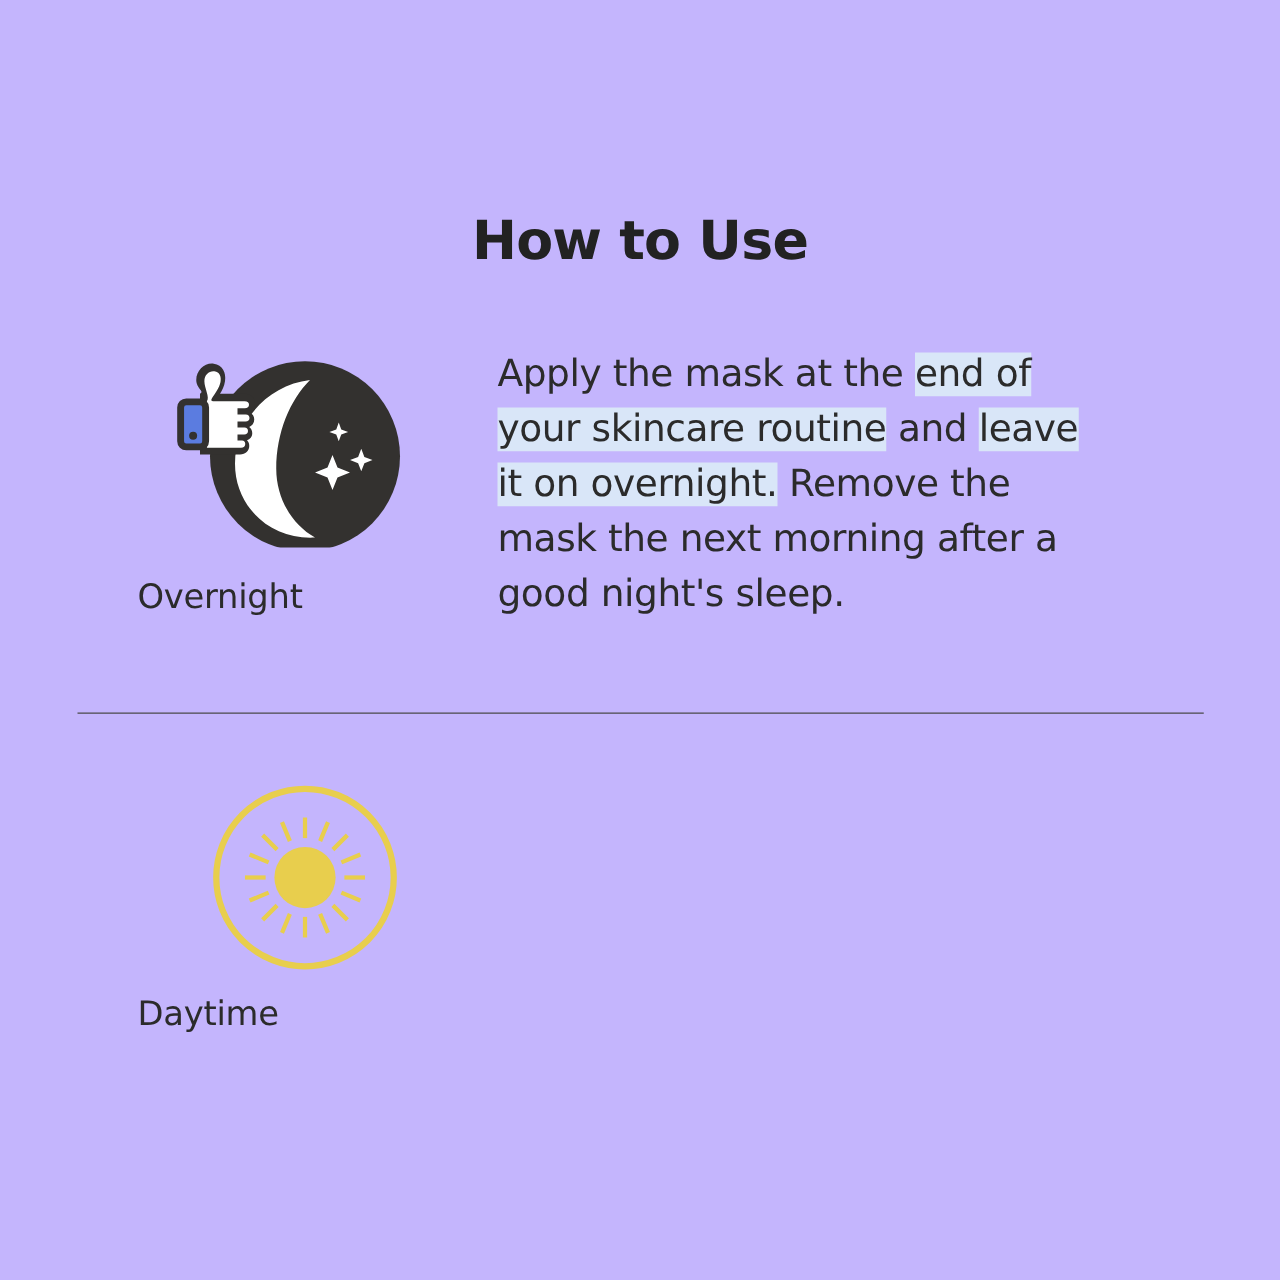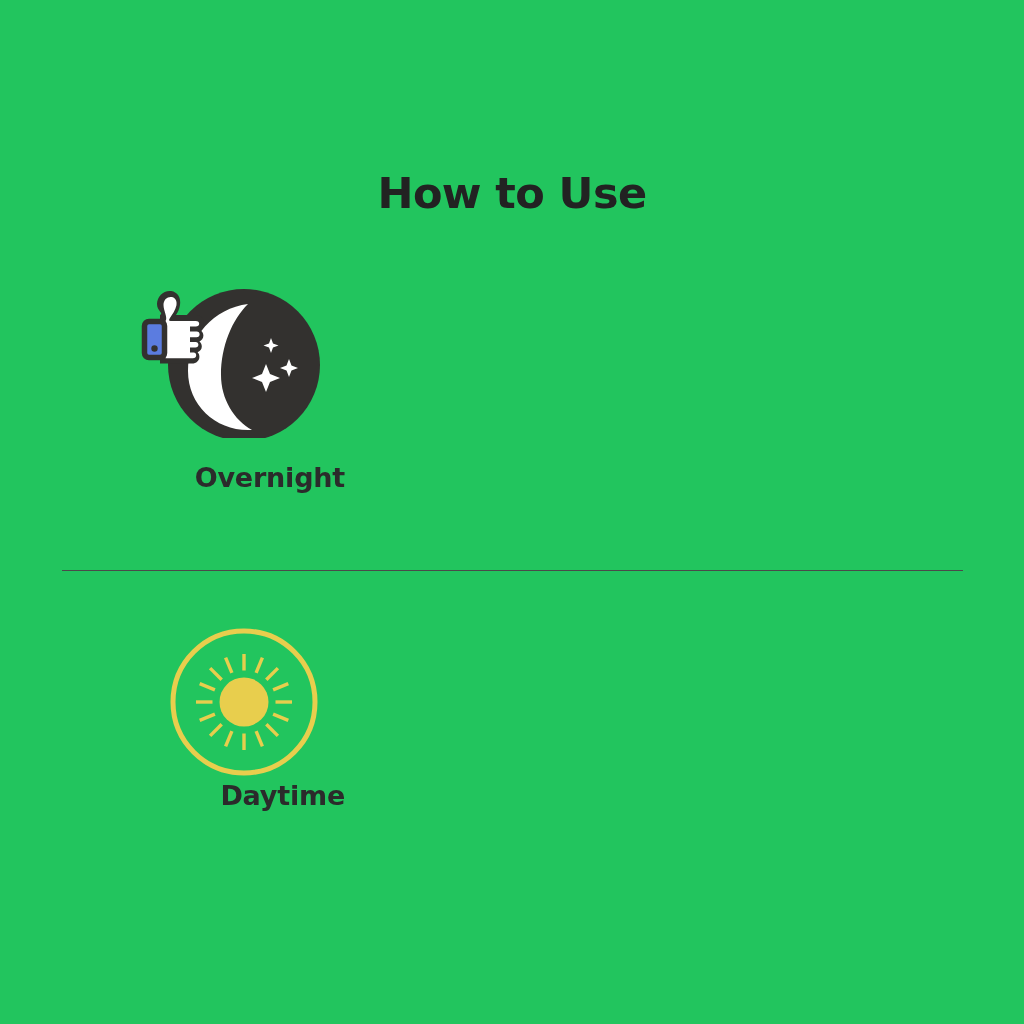--- a/index.html
+++ b/index.html
@@ -11,21 +11,21 @@
     width: 1024px;
     height: 1024px;
     position: relative;
     font-family: "Liberation Sans", sans-serif;
     -webkit-font-smoothing: antialiased;
   }
 
   .page {
     position: absolute;
     inset: 0;
-    background: #22c55e;
+    background: #c4b5fd;
   }
 
   
   .page-title {
     position: absolute;
     top: 143px;
     left: 0;
     width: 1024px;
     text-align: center;
     font-family: "DejaVu Sans", "Liberation Sans", sans-serif;
@@ -49,27 +49,27 @@
     position: absolute;
     left: 110px;
     top: 0;
     width: 235px;
     text-align: center;
   }
 
   .icon-label {
     font-family: "DejaVu Sans", "Liberation Sans", sans-serif;
     font-size: 27px;
-    font-weight: 700;
+    font-weight: 400;
     letter-spacing: -0.2px;
     color: #2b2b2b;
-    text-align: right;
+    text-align: left;
   }
   .icon-label-overnight { margin-top: 24px; }
-  .icon-label-daytime   { margin-top: 0; }
+  .icon-label-daytime   { margin-top: 16px; }
 
   .text-col {
     position: absolute;
     left: 398px;
     top: 0;
     width: 470px;
     font-family: "DejaVu Sans", "Liberation Sans", sans-serif;
     font-size: 30px;
     line-height: 44px;
     color: #2b2b2b;
@@ -145,20 +145,23 @@
 
             <rect x="10.5" y="43.5" width="20" height="36" rx="4.5" fill="#5b7ce0"></rect>
             <rect x="10.5" y="43.5" width="20" height="36" rx="4.5" fill="none" stroke="#33312f" stroke-width="5.5"></rect>
             <circle cx="20.5" cy="70.5" r="3.2" fill="#33312f"></circle>
           </g>
         </svg>
       </div>
       <div class="icon-label icon-label-overnight">Overnight</div>
     </div>
 
+    <div class="text-col">
+      <span>Apply the mask at the </span><span class="hl">end of your skincare routine</span><span> and </span><span class="hl">leave it on overnight.</span><span> Remove the mask the next morning after a good night's sleep.</span>
+    </div>
   </div>
 
   <div class="divider"></div>
 
   <div class="section section-daytime">
 
     <div class="icon-col">
       <div class="icon-wrap icon-wrap-sun">
         <svg class="icon-svg" width="200" height="152" viewBox="0 0 200 152" xmlns="http://www.w3.org/2000/svg" aria-hidden="true">
 

